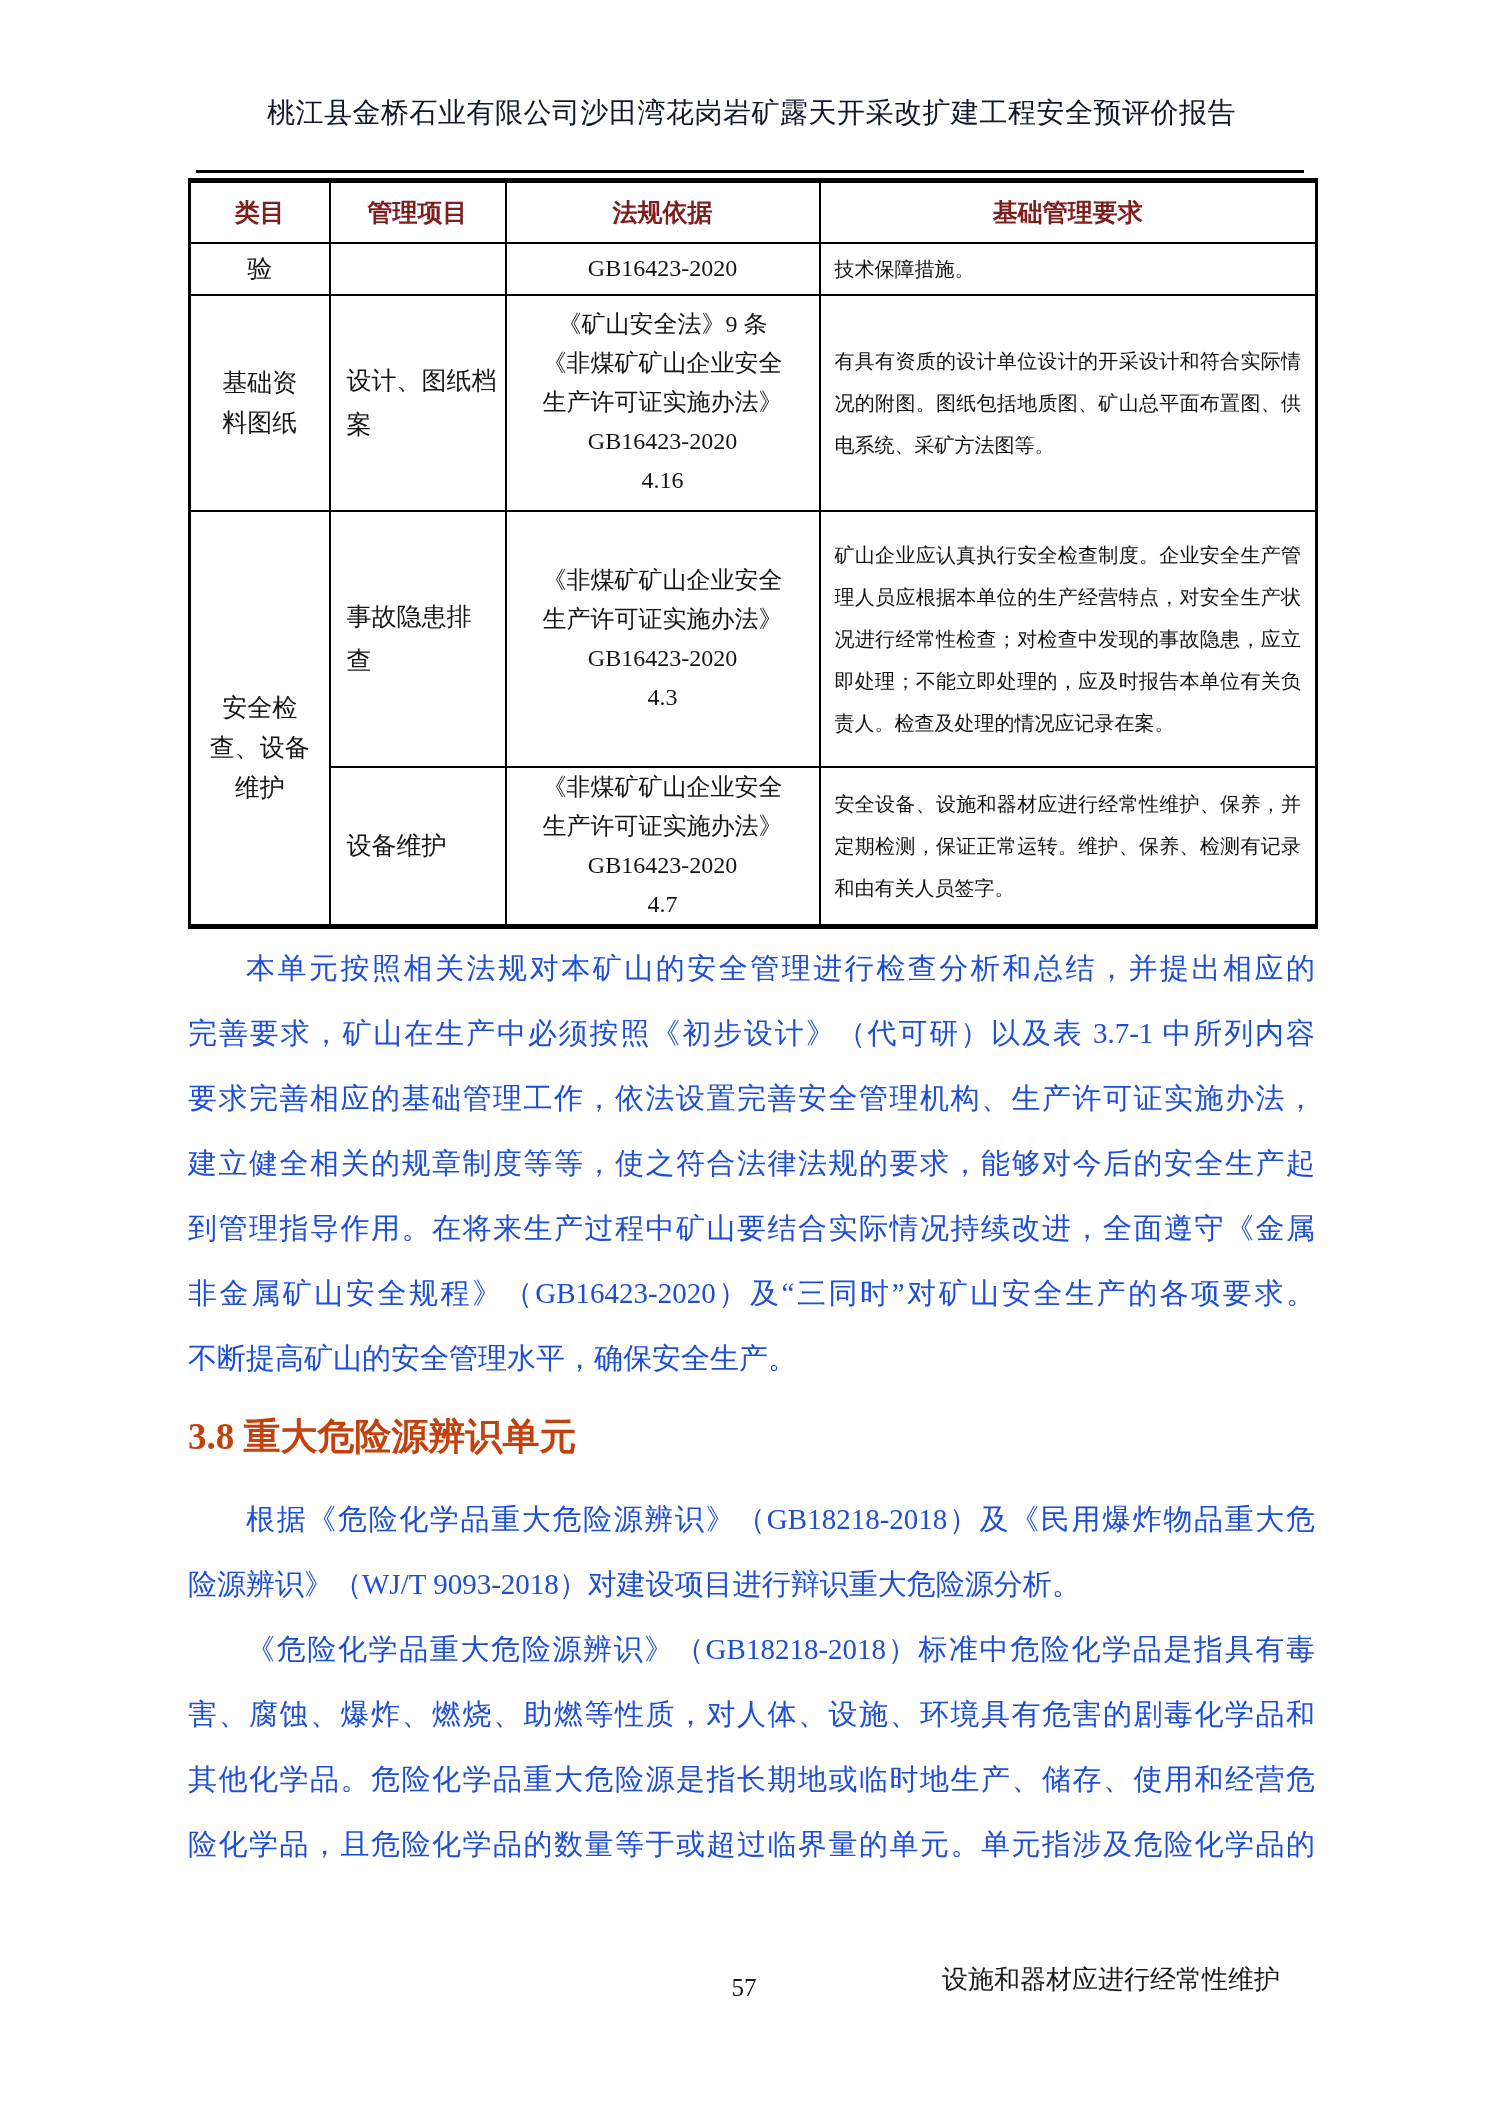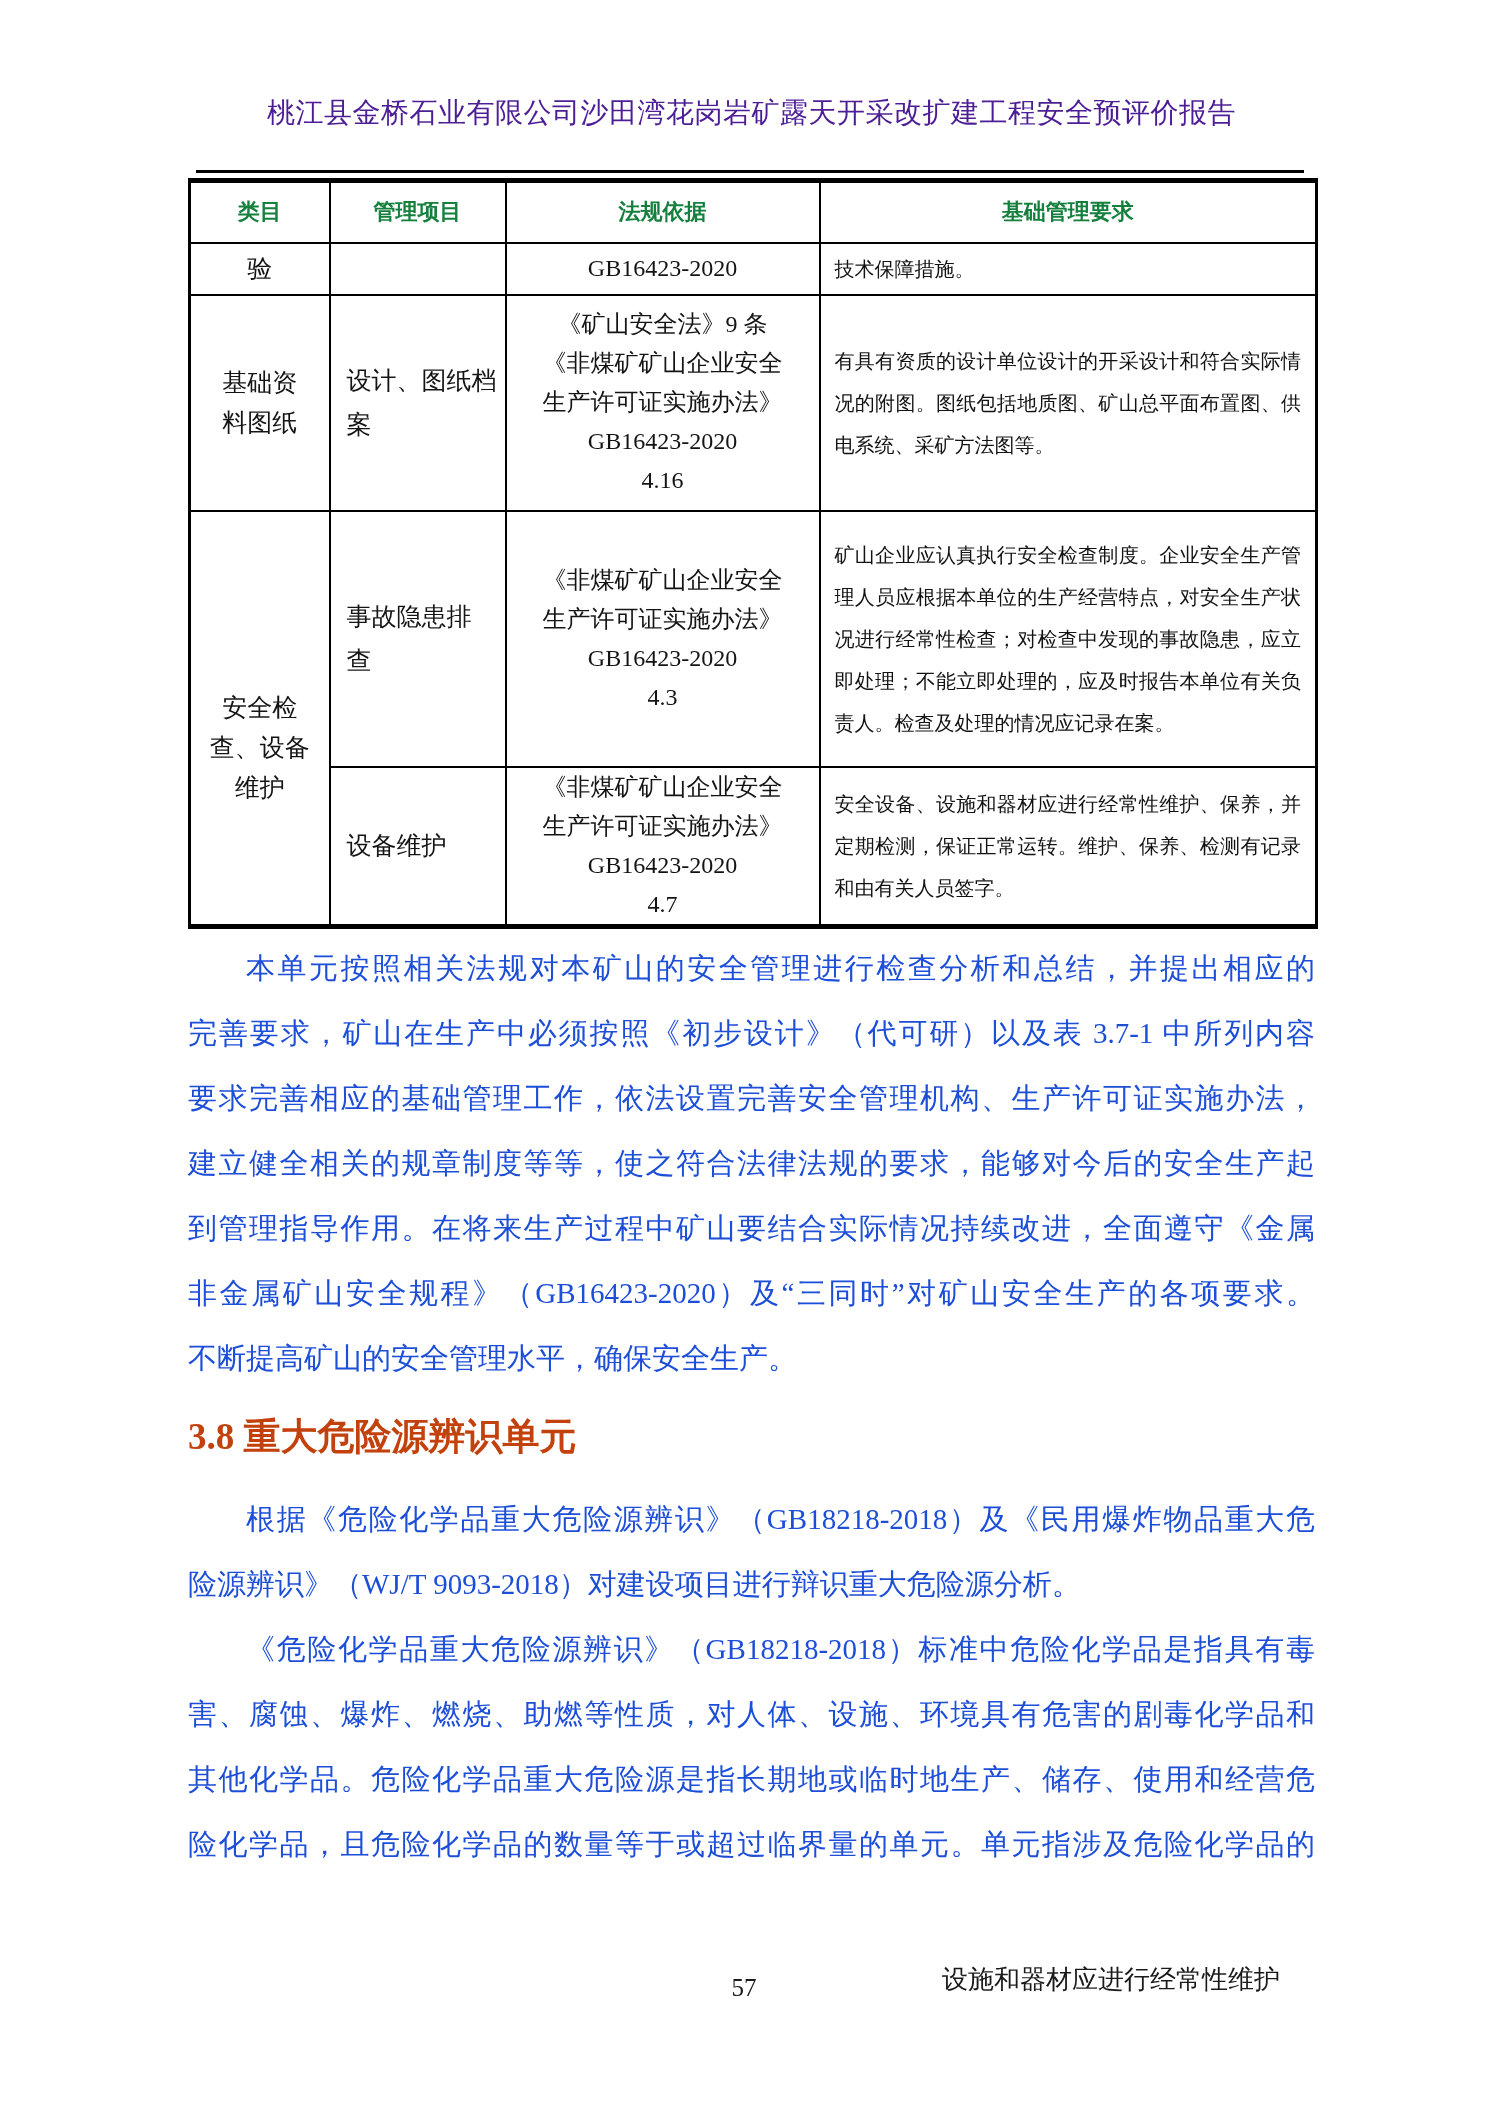--- a/index.html
+++ b/index.html
@@ -8,37 +8,37 @@
     position:relative;
     background:#ffffff;
     color:#141414;
     font-family:"Liberation Serif","DejaVu Serif",serif;
   }
   .page { position:absolute; inset:0; background:#fff; }
 
   
   .doc-title {
     position:absolute; top:94px; left:188px; width:1127px;
-    font-size:28px; text-align:center; letter-spacing:0.5px; color:#4c1d95;
+    font-size:28px; text-align:center; letter-spacing:0.5px; color:#0f172a;
     white-space:nowrap;
   }
   .header-rule {
     position:absolute; top:170px; left:196px; width:1108px;
     border-top:3px solid #000;
   }
 
   
   table.mgmt {
     position:absolute; top:178px; left:188px; width:1127px;
     border-collapse:collapse; table-layout:fixed;
     border:3px solid #000; border-top-width:5px; border-bottom-width:5px;
   }
   table.mgmt th, table.mgmt td { border:2px solid #000; vertical-align:middle; }
   table.mgmt th {
-    height:62px; font-size:22px; font-weight:bold; text-align:center; color:#15803d;
+    height:62px; font-size:25px; font-weight:bold; text-align:center; color:#7f1d1d;
   }
   tr.r1 td { height:50px; }
   tr.r2 td { height:216px;border-radius:23px; }
   tr.r3 td { height:256px; }
   tr.r4 td { height:152px; }
 
   td.cat { text-align:center; font-size:25px; }
   td.cat .cl { line-height:40px; white-space:nowrap; }
   td.cat.pad-down { padding-top:60px; }
 

